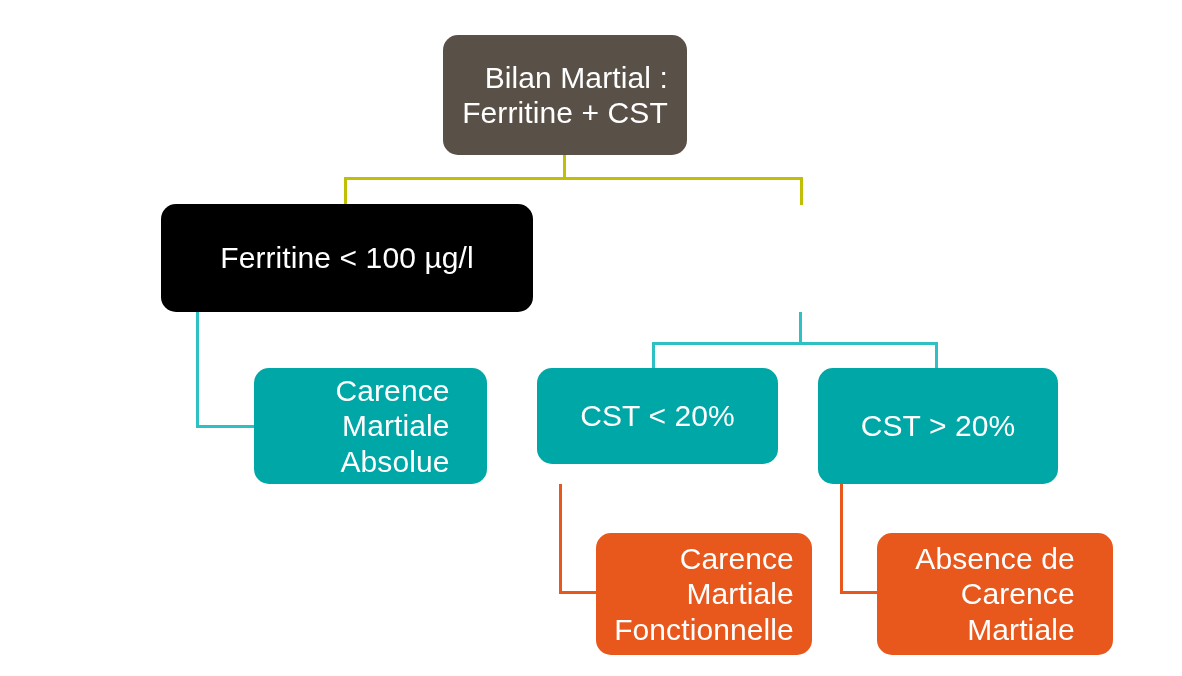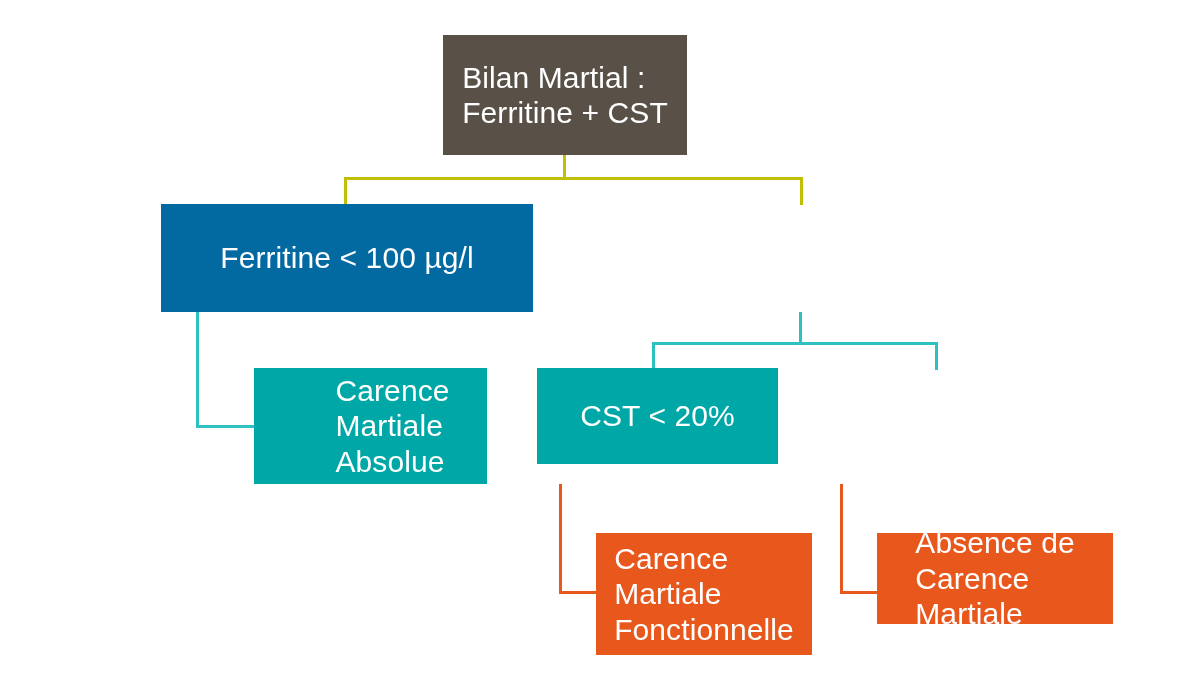--- a/index.html
+++ b/index.html
@@ -17,33 +17,34 @@
     height: 676px;
     background: #ffffff;
     overflow: hidden;
   }
   .node {
     position: absolute;
     box-sizing: border-box;
     display: flex;
     align-items: center;
     justify-content: center;
-    text-align: left;
+    text-align: right;
     color: #ffffff;
     line-height: 1.22;
     letter-spacing: 0.1px;
     white-space: pre-line;
     z-index: 3;
+    border-radius: 15px;
   }
   .node-root {
     background: #595048;
     font-size: 30px;
   }
   .node-level1 {
-    background: #0369a1;
+    background: #000000;
     font-size: 30px;
   }
   .node-teal {
     background: #00a7a7;
     font-size: 30px;
   }
   .node-orange {
     background: #e8571c;
     font-size: 30px;
   }
@@ -93,22 +94,23 @@
 
   <div class="node node-level1" style="left:161px; top:204px; width:372px; height:108px;">Ferritine &lt; 100 µg/l</div>
 
 
   <div class="node node-teal node-multiline" style="left:254px; top:368px; width:233px; height:116px; padding-left:44px;">Carence
 Martiale
 Absolue</div>
 
   <div class="node node-teal" style="left:537px; top:368px; width:241px; height:96px;">CST &lt; 20%</div>
 
+  <div class="node node-teal" style="left:818px; top:368px; width:240px; height:116px;">CST &gt; 20%</div>
 
   <div class="node node-orange node-multiline" style="left:596px; top:533px; width:216px; height:122px;">Carence
 Martiale
 Fonctionnelle</div>
 
-  <div class="node node-orange node-multiline" style="left:877px; top:533px; width:236px; height:91px;">Absence de
+  <div class="node node-orange node-multiline" style="left:877px; top:533px; width:236px; height:122px;">Absence de
 Carence
 Martiale</div>
 
 </div>
 
 </body></html>

